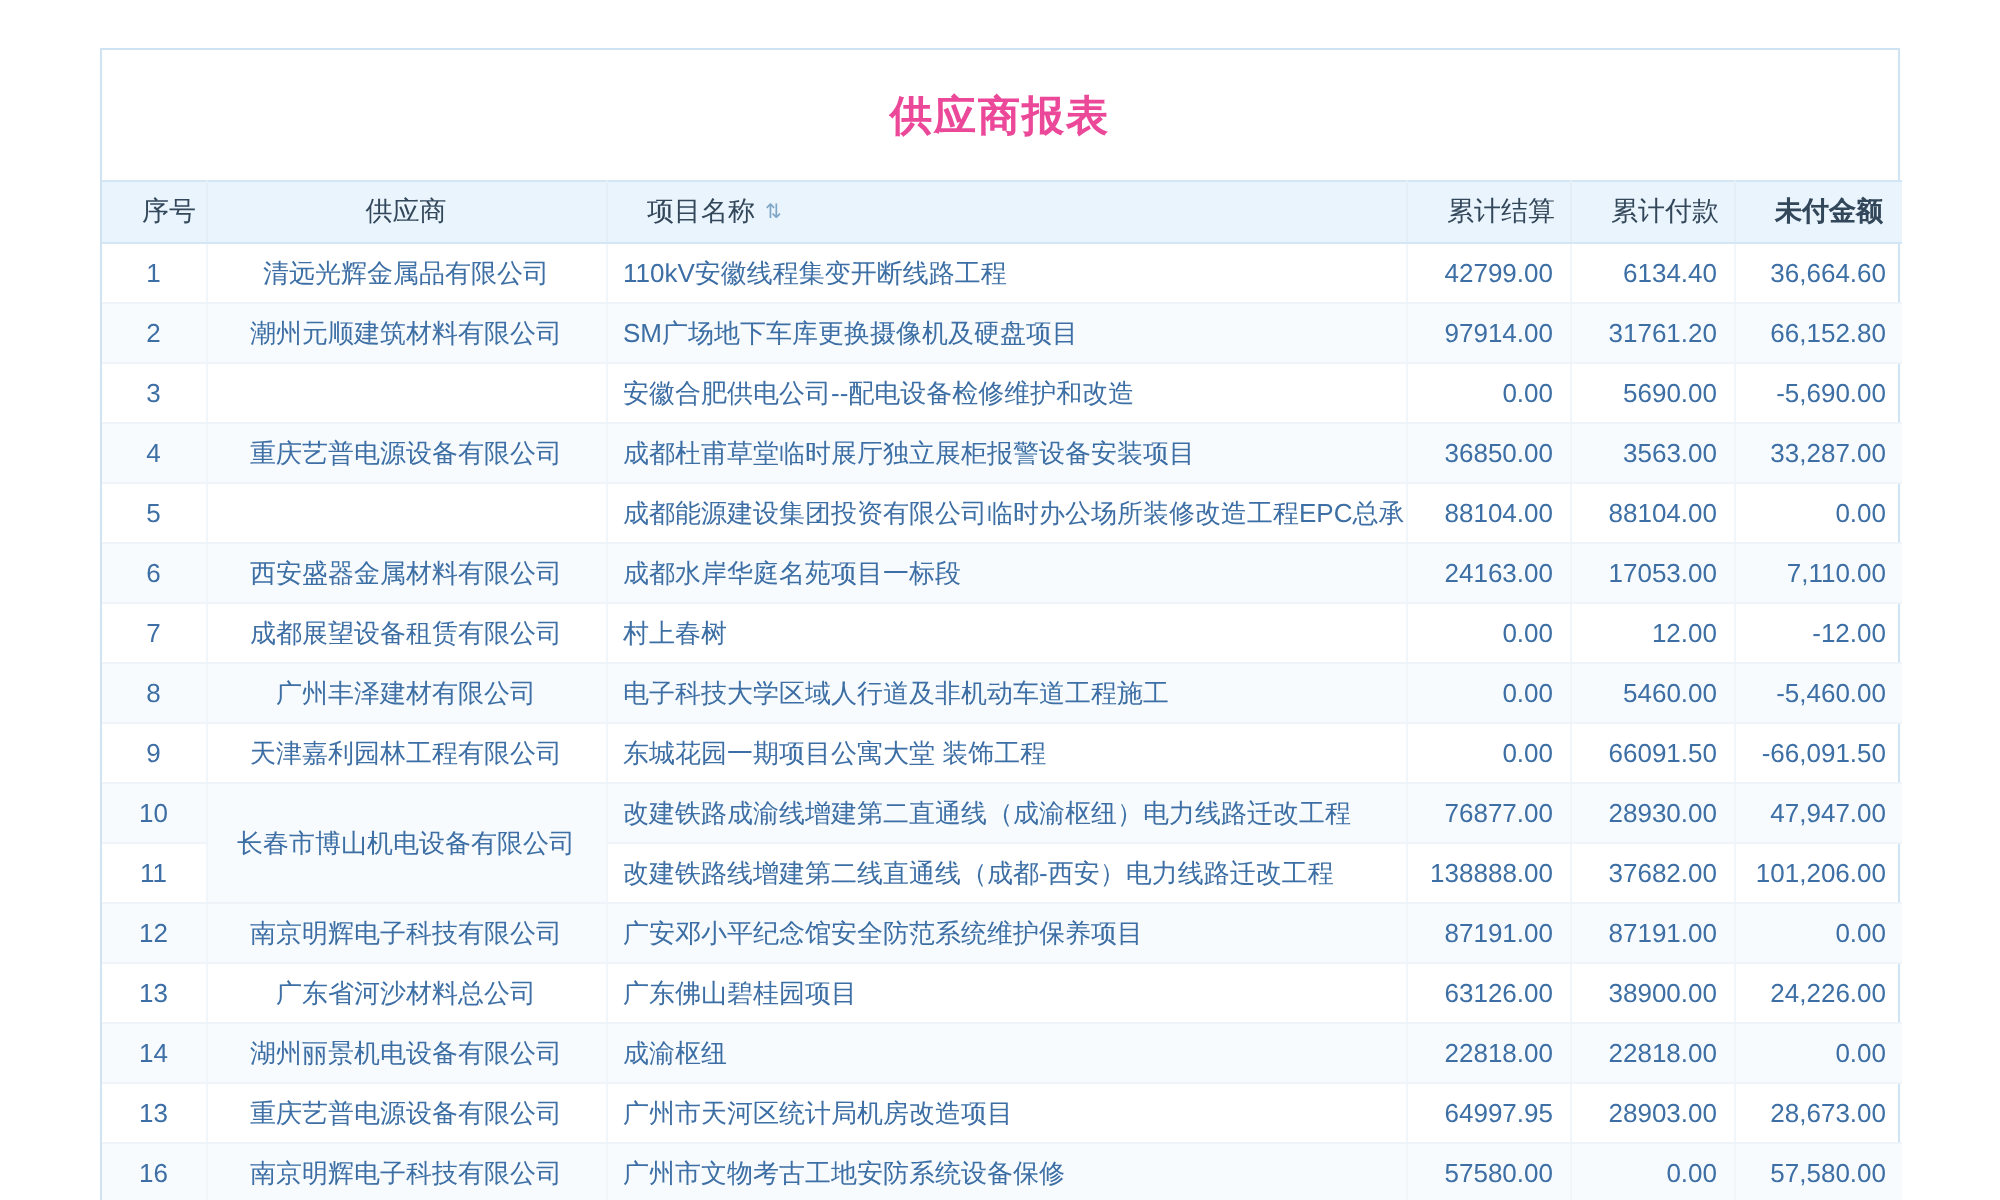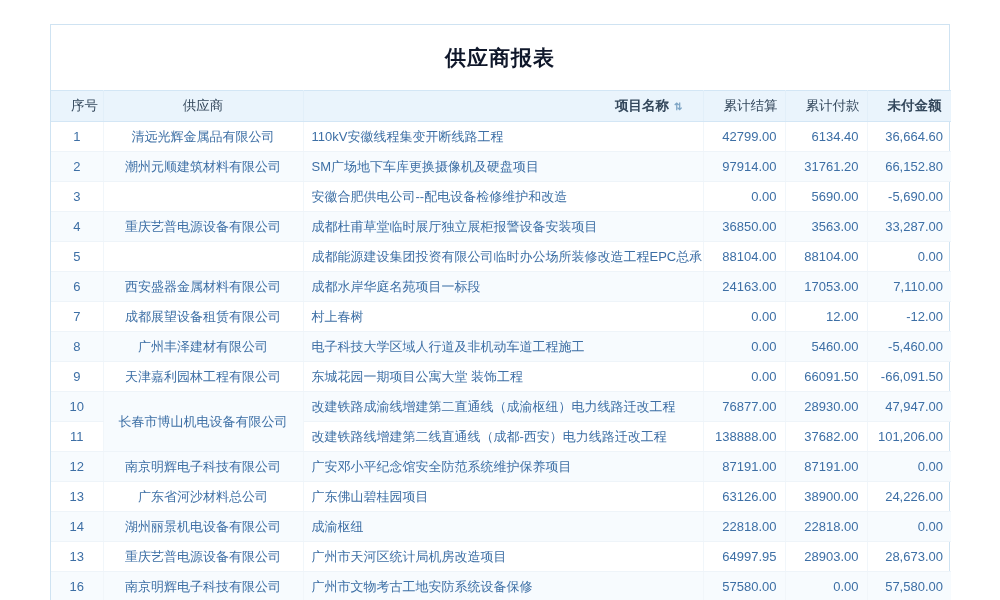--- a/index.html
+++ b/index.html
@@ -20,21 +20,21 @@
   .report-card {
     border: 1px solid #cfe3f2;
     background: #ffffff;
     width: 900px;
     box-sizing: border-box;
   }
   .report-title {
     text-align: center;
     font-size: 21px;
     font-weight: bold;
-    color: #0f172a;
+    color: #ec4899;
     padding: 19px 0 18px 0;
     letter-spacing: 1px;
   }
   table.report {
     border-collapse: collapse;
     width: 100%;
     table-layout: fixed;
     font-size: 13px;
   }
   table.report th {
@@ -88,21 +88,21 @@
 <body>
 
 <div id="app">
   <div class="report-card">
     <div class="report-title">供应商报表</div>
     <table class="report">
       <thead>
         <tr>
           <th class="c-idx">序号</th>
           <th class="c-sup">供应商</th>
-          <th class="c-prj" style="text-align:right;font-weight:bold;">
+          <th class="c-prj" style="text-align:left;">
             <span>项目名称</span><span class="sort-icon">⇅</span>
           </th>
           <th class="c-num" style="text-align:center;">累计结算</th>
           <th class="c-num" style="text-align:center;">累计付款</th>
           <th class="c-unpaid" style="text-align:center;">未付金额</th>
         </tr>
       </thead>
       <tbody id="tbody">
           <tr>
             <td class="c-idx">1</td>

